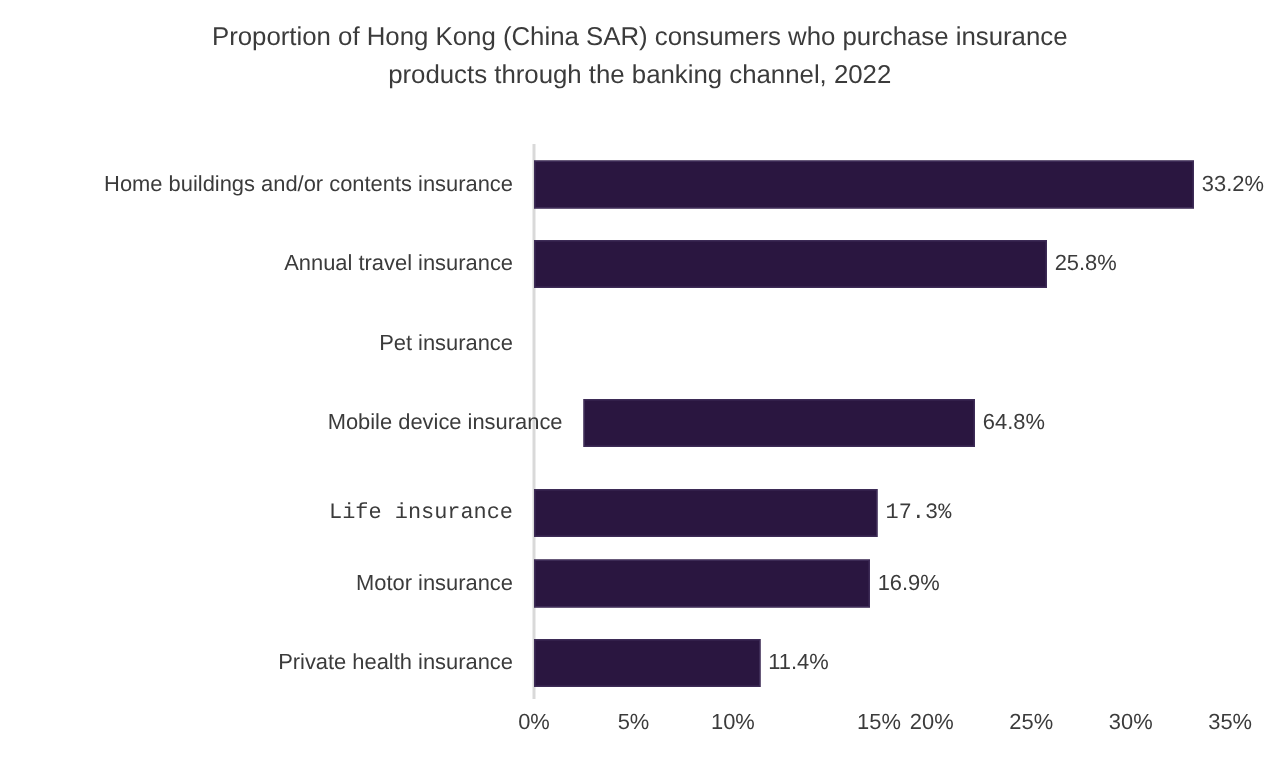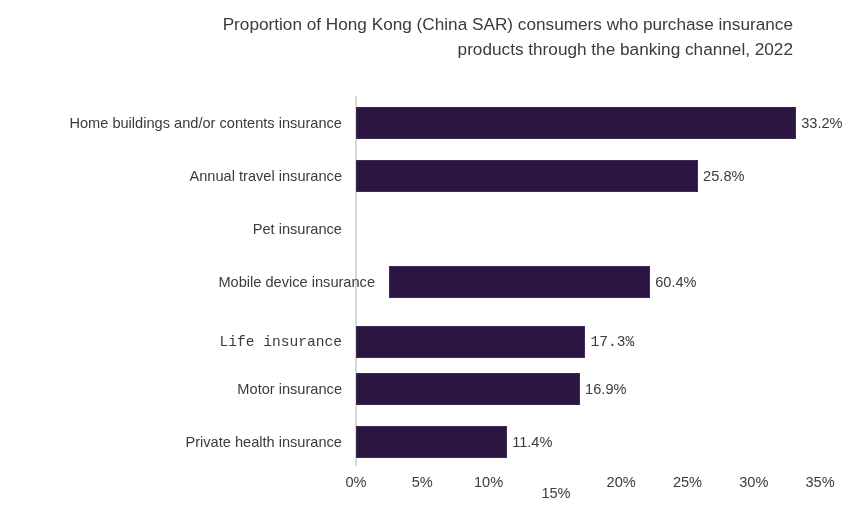--- a/index.html
+++ b/index.html
@@ -18,21 +18,21 @@
     background: #ffffff;
     overflow: hidden;
   }
 
   
   .chart-title {
     position: absolute;
     left: 60px;
     top: 12px;
     width: 733px;
-    text-align: right;
+    text-align: center;
     font-size: 17.2px;
     line-height: 25px;
     color: #3b3b3b;
     font-weight: 400;
     white-space: pre-line;
   }
 
   
   .plot-area {
     position: absolute;
@@ -130,21 +130,21 @@
             <div class="bar-value">25.8%</div>
           </div>
         </div>
         <div class="bar-row" style="top: 202.4px;">
           <div class="cat-label">Pet insurance</div>
         </div>
         <div class="bar-row" style="top: 255.6px; margin-left: 33px;">
           <div class="cat-label">Mobile device insurance</div>
           <div class="bar-wrap">
             <div class="bar" style="width: 261.222px; background: rgb(42, 22, 64);"></div>
-            <div class="bar-value">60.4%</div>
+            <div class="bar-value">64.8%</div>
           </div>
         </div>
         <div class="bar-row" style="top: 315px; font-family: Liberation Mono, monospace;">
           <div class="cat-label">Life insurance</div>
           <div class="bar-wrap">
             <div class="bar" style="width: 229.398px; background: rgb(42, 22, 64);"></div>
             <div class="bar-value">17.3%</div>
           </div>
         </div>
         <div class="bar-row" style="top: 362px;">
@@ -159,21 +159,21 @@
           <div class="bar-wrap">
             <div class="bar" style="width: 151.164px; background: rgb(42, 22, 64);"></div>
             <div class="bar-value">11.4%</div>
           </div>
         </div>
       </div>
     <div id="xticks-container">
         <div class="xtick" style="left: 356px;">0%</div>
         <div class="xtick" style="left: 422.3px;">5%</div>
         <div class="xtick" style="left: 488.6px;">10%</div>
-        <div class="xtick" style="left: 556px; margin-top: 11px;">15%</div>
+        <div class="xtick" style="left: 586px;">15%</div>
         <div class="xtick" style="left: 621.2px;">20%</div>
         <div class="xtick" style="left: 687.5px;">25%</div>
         <div class="xtick" style="left: 753.8px;">30%</div>
         <div class="xtick" style="left: 820.1px;">35%</div>
       </div>
   </div>
 
 </div>
 
 </body></html>

